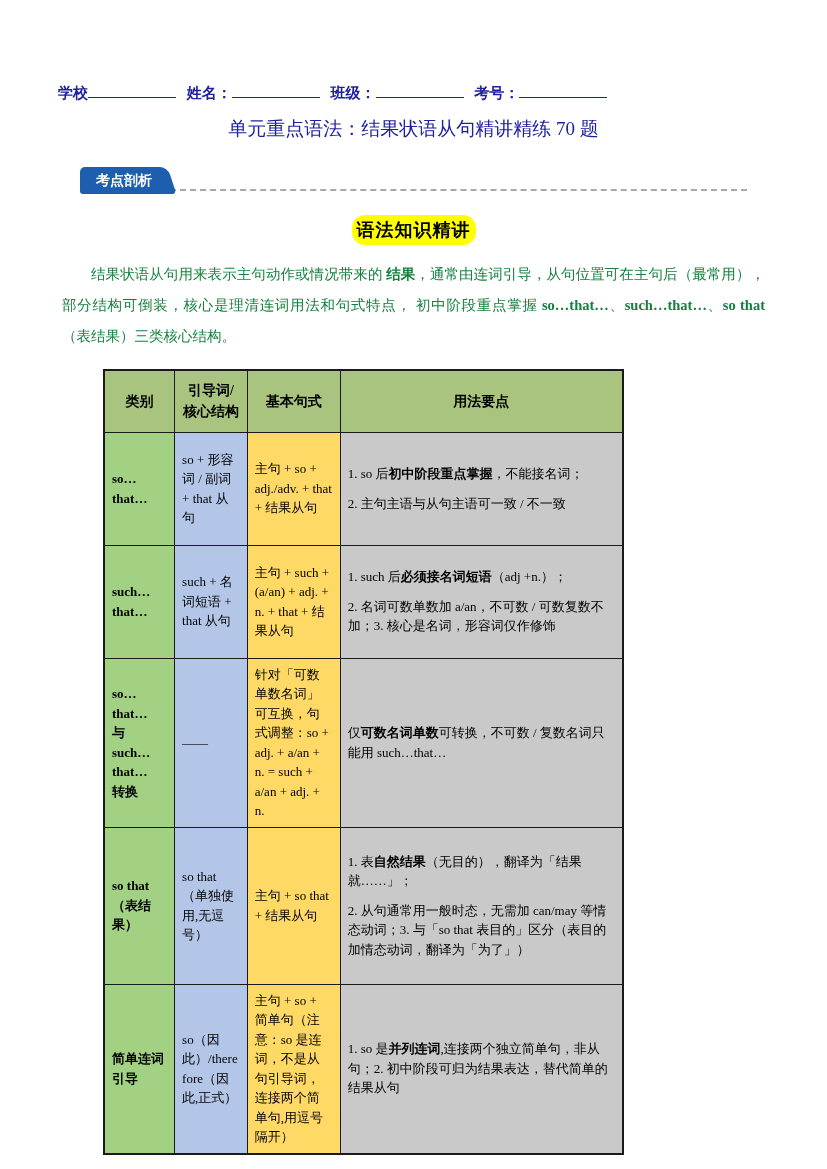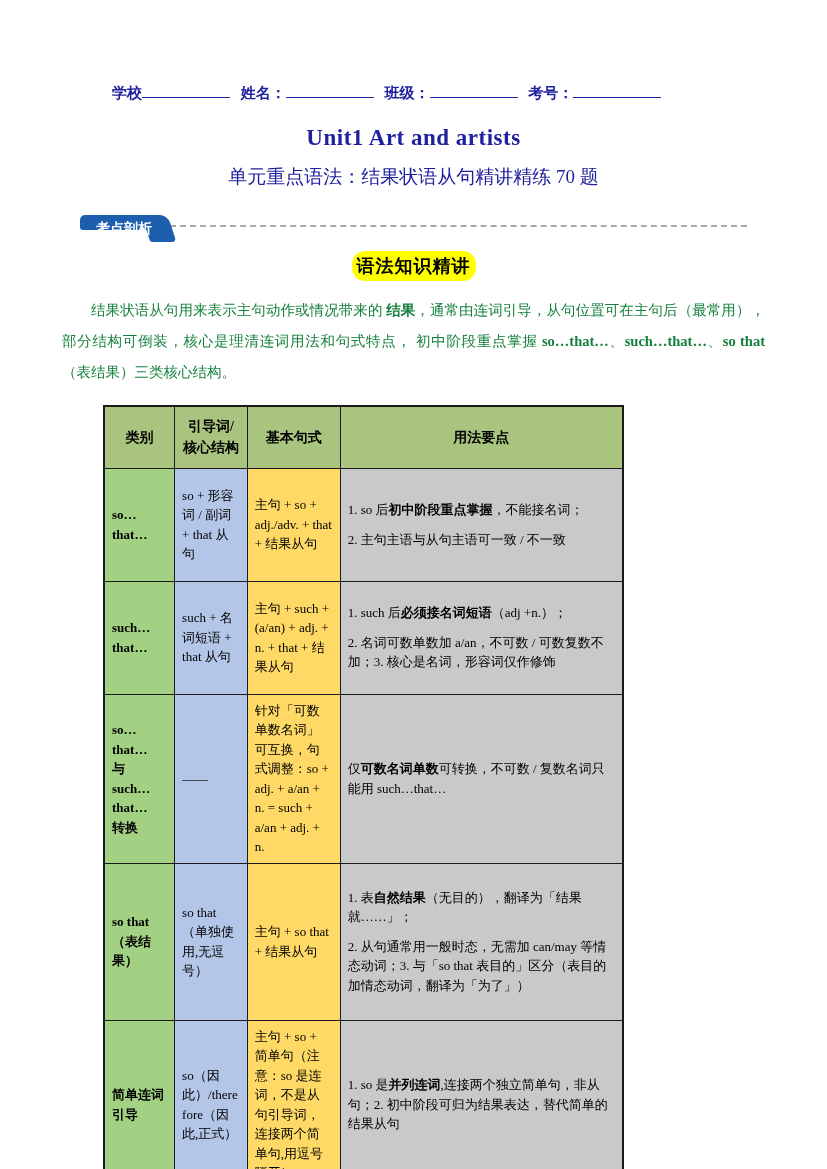--- a/index.html
+++ b/index.html
@@ -10,21 +10,21 @@
   *{box-sizing:border-box;margin:0;padding:0;}
   html,body{background:#ffffff;}
   body{
     width:827px;height:1169px;position:relative;overflow:hidden;
     font-family:"Liberation Serif","DejaVu Serif",serif;color:#000;
   }
   .page{width:827px;height:1169px;background:#fff;}
 
   
   .header-fields{
-    margin:84px 60px 0 112px;
+    margin:84px 60px 0 58px;
     color:var(--navy);font-weight:bold;font-size:15px;white-space:nowrap;
   }
   .hf-label{color:var(--navy);font-weight:bold;}
   .hf-blank{
     display:inline-block;width:88px;height:14px;margin-right:7px;
     border-bottom:1.5px solid var(--navy);
   }
 
   
   .doc-title{
@@ -35,21 +35,21 @@
     margin-top:13px;text-align:center;color:var(--navy);
     font-size:19px;font-weight:normal;
   }
 
   
   .badge-row{
     margin:25px 80px 0 80px;display:flex;align-items:flex-end;
   }
   .badge{
     position:relative;background:var(--badge-blue);color:#fff;
-    font-size:14px;font-weight:bold;line-height:26px;height:15px;
+    font-size:14px;font-weight:bold;line-height:26px;height:27px;
     padding:0 8px 0 16px;border-radius:5px 2px 0 3px;z-index:2;
     font-family:"Liberation Sans","DejaVu Sans",sans-serif;
   }
   .badge::after{
     content:"";position:absolute;top:0;right:-12px;width:26px;height:27px;
     background:var(--badge-blue);transform:skewX(18deg);
     border-radius:2px 8px 4px 2px;z-index:-1;
   }
   .dashed-rule{
     flex:1;height:0;border-bottom:2px dashed #a8a8a8;margin:0 0 3px 10px;
@@ -98,21 +98,20 @@
 
 <div class="page">
 
   <div class="header-fields">
     <span class="hf-label">学校</span><span class="hf-blank"></span>
     <span class="hf-label">姓名：</span><span class="hf-blank"></span>
     <span class="hf-label">班级：</span><span class="hf-blank"></span>
     <span class="hf-label">考号：</span><span class="hf-blank"></span>
   </div>
 
-  <h1 class="doc-title">Unit1 Art and artists</h1>
   <h2 class="doc-subtitle">单元重点语法：结果状语从句精讲精练 70 题</h2>
 
   <div class="badge-row">
     <div class="badge">考点剖析</div>
     <div class="dashed-rule"></div>
   </div>
 
   <div class="section-heading-wrap">
     <span class="section-heading">语法知识精讲</span>
   </div>

